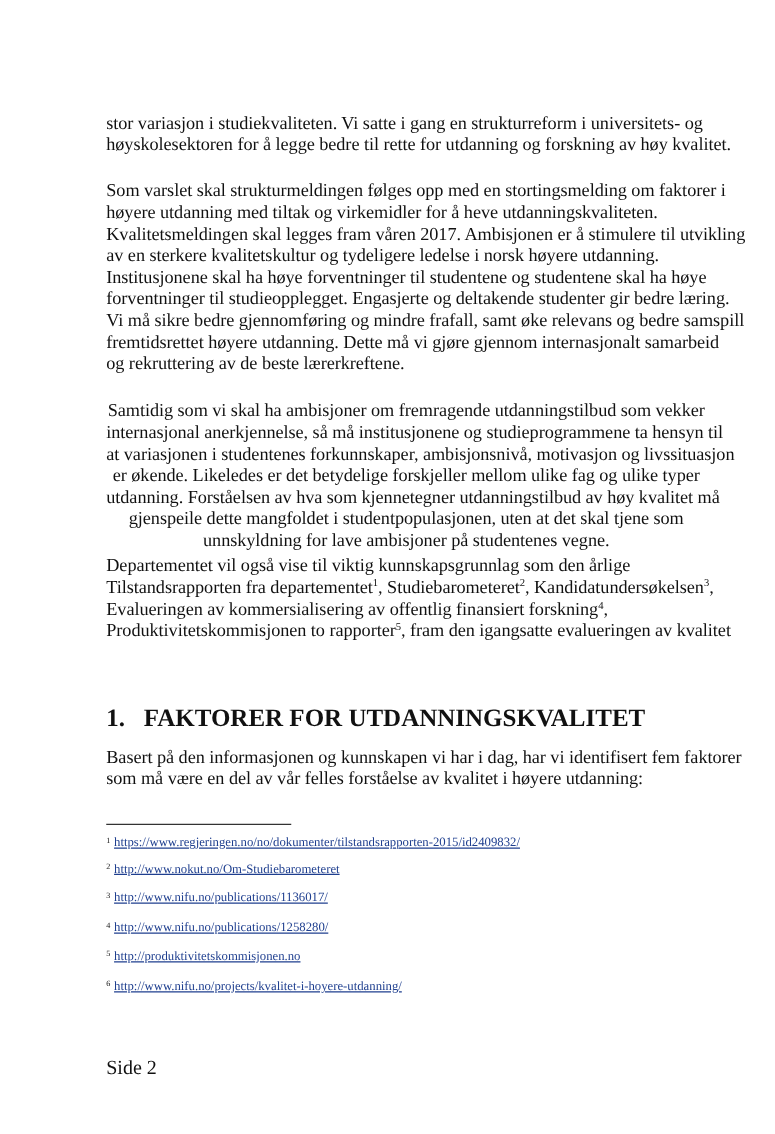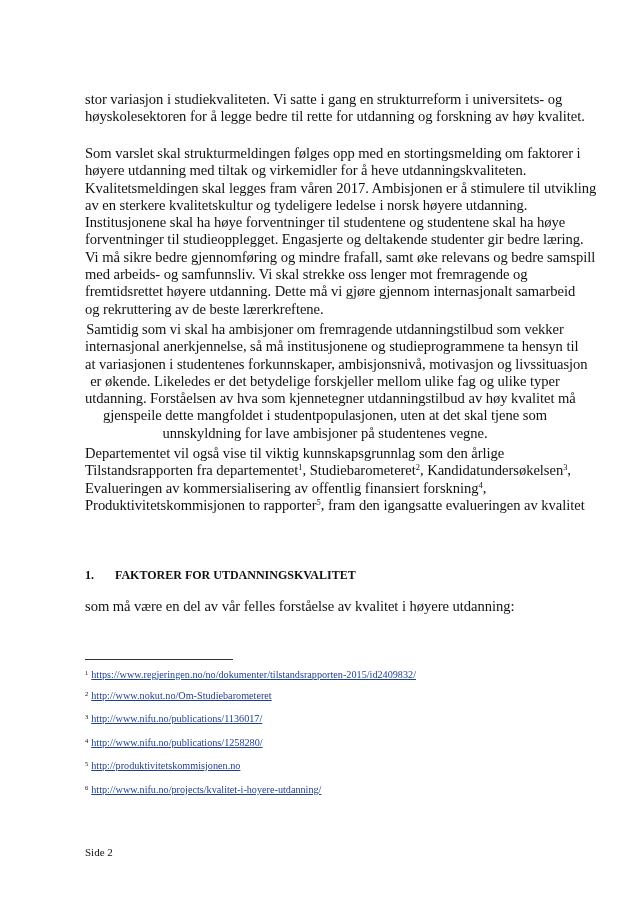--- a/index.html
+++ b/index.html
@@ -37,21 +37,21 @@
       line-height: 0;
     }
     #p1 { top: 91px; }
     #p2 { top: 145px; }
     #p3 { top: 321px; text-align: center; }
     #p4 { top: 445px; }
     .heading {
       position: absolute;
       left: 85px;
       top: 567px;
-      font-size: 12px;
+      font-size: 20px;
       font-weight: bold;
       white-space: nowrap;
       line-height: 17px;
     }
     .heading .num { display: inline-block; width: 30px; }
     #p5 { top: 598px; }
     .fn-rule {
       position: absolute;
       left: 85px;
       top: 659px;
@@ -80,21 +80,21 @@
     #fn1 { top: 667px; }
     #fn2 { top: 688px; }
     #fn3 { top: 711px; }
     #fn4 { top: 735px; }
     #fn5 { top: 758px; }
     #fn6 { top: 782px; }
     .page-number {
       position: absolute;
       left: 85px;
       top: 846px;
-      font-size: 11px;
+      font-size: 16px;
       white-space: nowrap;
     }
   </style>
 </head>
 <body>
 
 <div class="page">
 
   <div class="body-text" id="p1">
     <span class="line">stor variasjon i studiekvaliteten. Vi satte i gang en strukturreform i universitets- og</span>
@@ -102,21 +102,20 @@
   </div>
 
   <div class="body-text" id="p2">
     <span class="line">Som varslet skal strukturmeldingen følges opp med en stortingsmelding om faktorer i</span>
     <span class="line">høyere utdanning med tiltak og virkemidler for å heve utdanningskvaliteten.</span>
     <span class="line">Kvalitetsmeldingen skal legges fram våren 2017. Ambisjonen er å stimulere til utvikling</span>
     <span class="line">av en sterkere kvalitetskultur og tydeligere ledelse i norsk høyere utdanning.</span>
     <span class="line">Institusjonene skal ha høye forventninger til studentene og studentene skal ha høye</span>
     <span class="line">forventninger til studieopplegget. Engasjerte og deltakende studenter gir bedre læring.</span>
     <span class="line">Vi må sikre bedre gjennomføring og mindre frafall, samt øke relevans og bedre samspill</span>
-    <span class="line">med arbeids- og samfunnsliv. Vi skal strekke oss lenger mot fremragende og</span>
     <span class="line">fremtidsrettet høyere utdanning. Dette må vi gjøre gjennom internasjonalt samarbeid</span>
     <span class="line">og rekruttering av de beste lærerkreftene.</span>
   </div>
 
   <div class="body-text" id="p3">
     <span class="line">Samtidig som vi skal ha ambisjoner om fremragende utdanningstilbud som vekker</span>
     <span class="line">internasjonal anerkjennelse, så må institusjonene og studieprogrammene ta hensyn til</span>
     <span class="line">at variasjonen i studentenes forkunnskaper, ambisjonsnivå, motivasjon og livssituasjon</span>
     <span class="line">er økende. Likeledes er det betydelige forskjeller mellom ulike fag og ulike typer</span>
     <span class="line">utdanning. Forståelsen av hva som kjennetegner utdanningstilbud av høy kvalitet må</span>
@@ -129,20 +128,21 @@
     <span class="line"><span>Tilstandsrapporten fra departementet</span><sup class="fn">1</sup><span>, Studiebarometeret</span><sup class="fn">2</sup><span>, Kandidatundersøkelsen</span><sup class="fn">3</sup><span>,</span></span>
     <span class="line"><span>Evalueringen av kommersialisering av offentlig finansiert forskning</span><sup class="fn">4</sup><span>,</span></span>
     <span class="line"><span>Produktivitetskommisjonen to rapporter</span><sup class="fn">5</sup><span>, fram den igangsatte evalueringen av kvalitet</span></span>
   </div>
 
   <div class="heading">
     <span class="num">1.</span><span>FAKTORER FOR UTDANNINGSKVALITET</span>
   </div>
 
   <div class="body-text" id="p5">
+    <span class="line">Basert på den informasjonen og kunnskapen vi har i dag, har vi identifisert fem faktorer</span>
     <span class="line">som må være en del av vår felles forståelse av kvalitet i høyere utdanning:</span>
   </div>
 
   <div class="fn-rule"></div>
 
   <div class="footnote" id="fn1">
     <span class="fn-num">1</span><a>https://www.regjeringen.no/no/dokumenter/tilstandsrapporten-2015/id2409832/</a>
   </div>
   <div class="footnote" id="fn2">
     <span class="fn-num">2</span><a>http://www.nokut.no/Om-Studiebarometeret</a>

